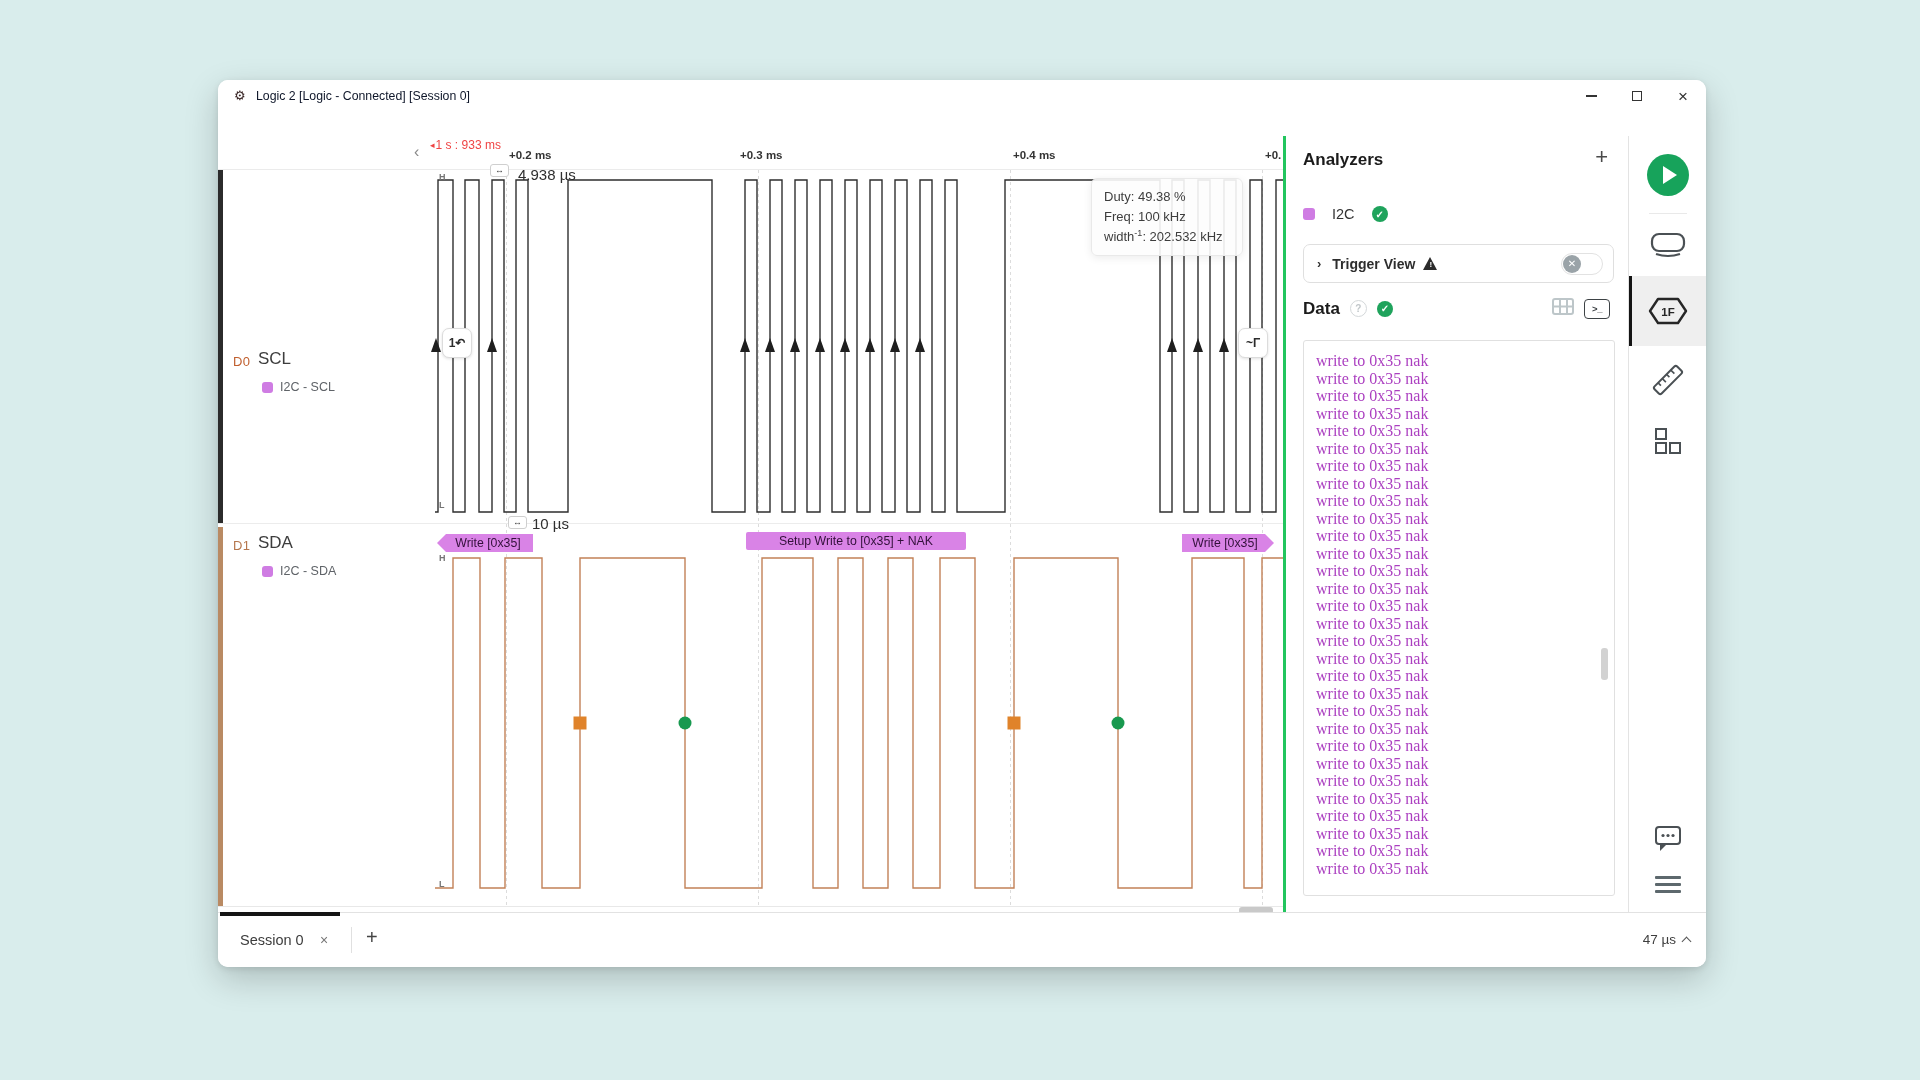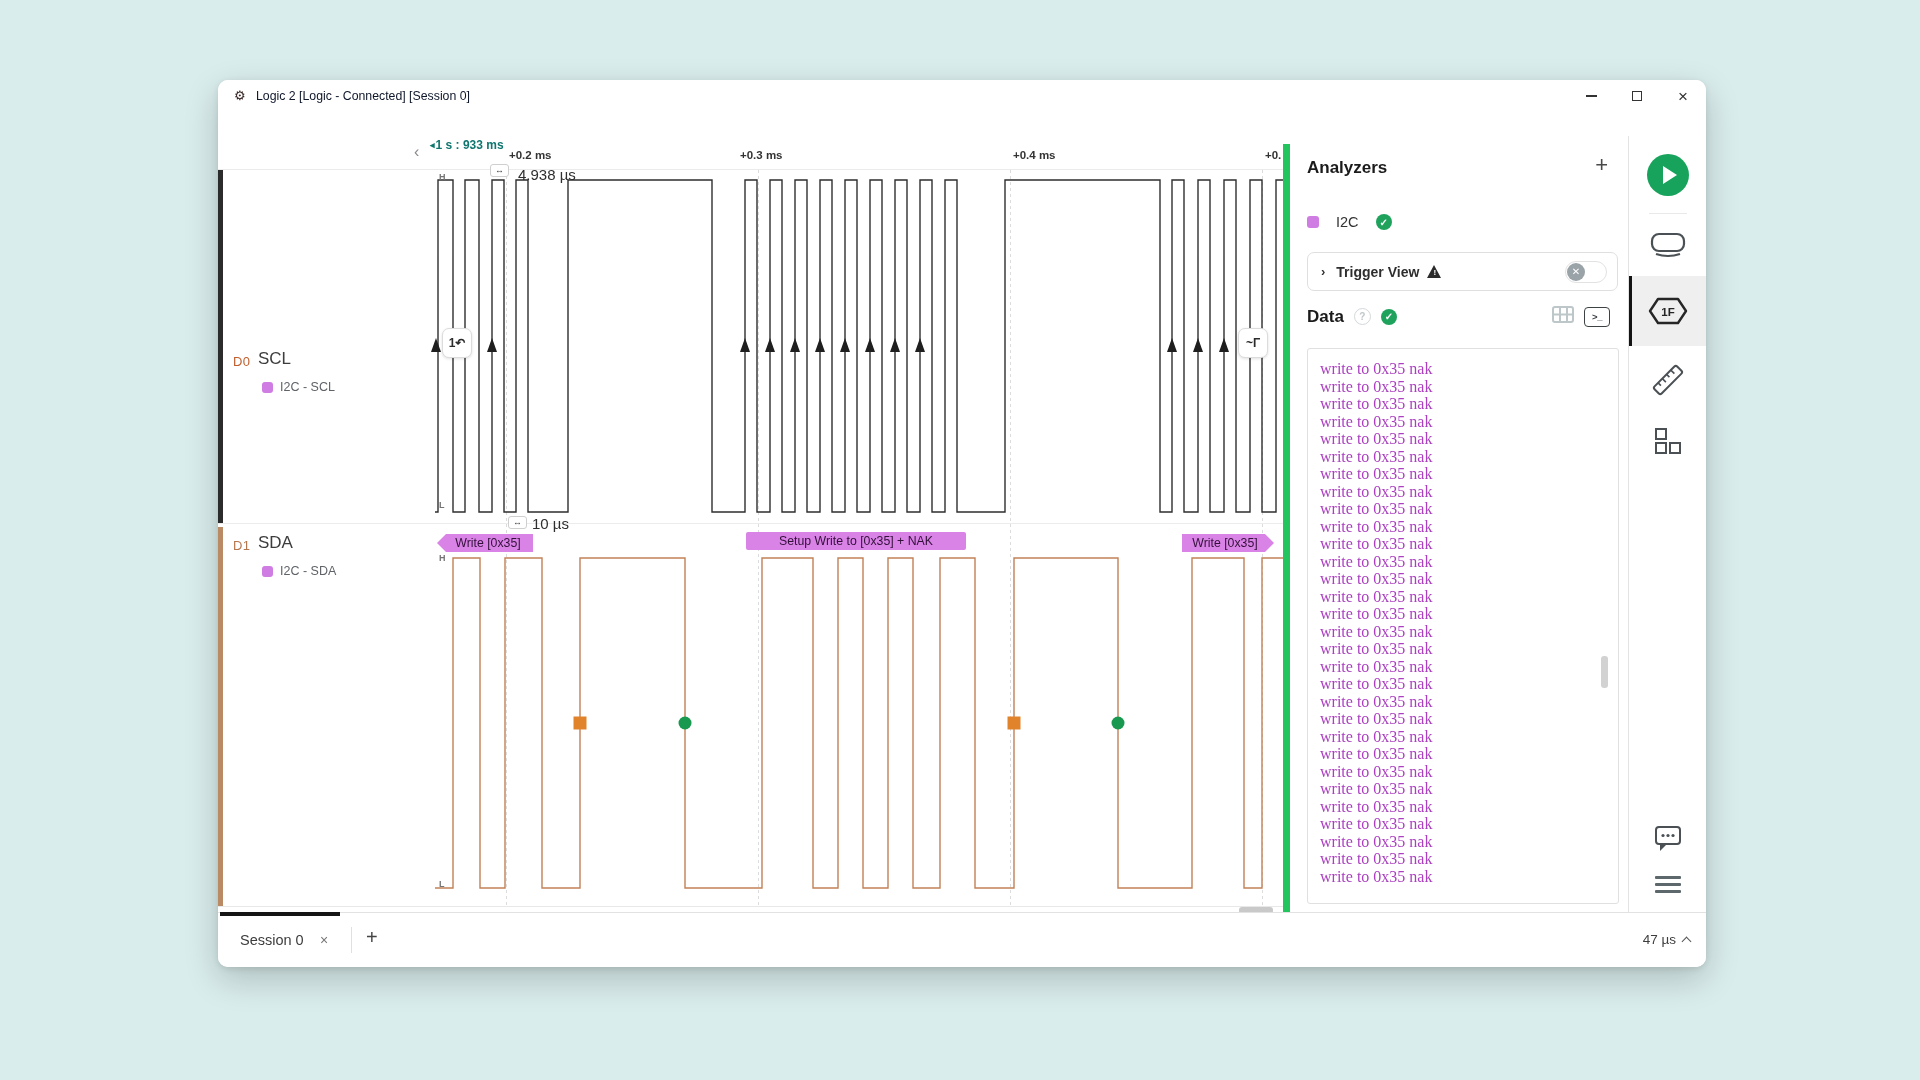--- a/index.html
+++ b/index.html
@@ -22,21 +22,21 @@
   
   .menubar { position:absolute; left:0; top:32px; right:0; height:24px; border-bottom:1px solid #e7e7e7; display:flex; align-items:center; padding-left:10px; }
   .menu-item { font-size:12.3px; color:#1f1f1f; padding:0 9px; line-height:23px; }
 
   
   .main { position:absolute; left:0; top:56px; width:1488px; height:776px; }
 
   .wave { position:absolute; left:0; top:0; width:1065px; height:776px; background:#fff; }
   .wave-header { position:absolute; left:0; top:0; width:1065px; height:34px; border-bottom:1px solid #ebebeb; }
   .back-chev { position:absolute; left:196px; top:8px; font-size:16px; color:#8a8a8a; line-height:16px; }
-  .origin { position:absolute; left:212px; top:2px; font-size:12px; font-weight:bold; color:#0f766e; }
+  .origin { position:absolute; left:212px; top:2px; font-size:12px; font-weight:normal; color:#ef4444; }
   .origin .tri { font-size:9px; vertical-align:1px; margin-right:1px; }
   .tick-label { position:absolute; top:13px; font-size:11.5px; font-weight:bold; color:#333; white-space:nowrap; }
 
   .wave-body { position:absolute; left:0; top:34px; width:1065px; height:742px; overflow:visible; }
   .wave-svg { position:absolute; left:0; top:0; pointer-events:none; }
 
   .chan-accent { position:absolute; width:5px; }
   .chan-divider { position:absolute; left:0; top:353px; width:1065px; height:1px; background:#ececec; }
   .scroll-strip-line { position:absolute; left:0; top:736px; width:1065px; height:1px; background:#e8e8e8; }
   .hscroll-thumb { position:absolute; left:1021px; top:737px; width:34px; height:7px; background:#c9c9c9; border-radius:3px; }
@@ -61,21 +61,21 @@
   .ann.rect { border-radius:2px; }
   .ann.left-tip  { clip-path:polygon(0 50%, 9px 0, 100% 0, 100% 100%, 9px 100%); padding-left:6px; }
   .ann.right-tip { clip-path:polygon(0 0, calc(100% - 9px) 0, 100% 50%, calc(100% - 9px) 100%, 0 100%); padding-right:6px; }
 
   .wave-tooltip { position:absolute; left:873px; top:8px; width:152px; background:rgba(253,253,253,.90);
     border:1px solid #e9e9e9; border-radius:6px; padding:8px 12px; box-shadow:0 2px 8px rgba(0,0,0,.08); z-index:5; }
   .wave-tooltip div { font-size:13px; color:#3d3d3d; line-height:1.52; white-space:nowrap; }
   .wave-tooltip sup { font-size:9px; }
 
   
-  .panel { position:absolute; left:1065px; top:8px; width:345px; height:776px; background:#fff; border-left:7px solid #22c55e; }
+  .panel { position:absolute; left:1065px; top:0; width:345px; height:776px; background:#fff; border-left:3px solid #22c55e; }
   .panel-title { position:absolute; left:17px; font-size:17px; font-weight:bold; color:#1b1b1b; }
   .plus-btn { position:absolute; right:20px; top:10px; font-size:22px; color:#4a4a4a; font-weight:400; line-height:22px; }
   .i2c-row { position:absolute; left:17px; top:70px; display:flex; align-items:center; gap:17px; }
   .i2c-sq { width:12px; height:12px; border-radius:3px; background:#cf7ce3; }
   .i2c-label { font-size:14.5px; color:#333; }
   .badge-check { width:16px; height:16px; border-radius:50%; background:#1fa35c; color:#fff; font-size:10px; font-weight:bold;
     display:flex; align-items:center; justify-content:center; }
   .trigger-box { position:absolute; left:17px; top:108px; width:311px; height:39px; border:1px solid #dfdfdf; border-radius:7px;
     display:flex; align-items:center; padding:0 10px 0 13px; }
   .trig-chev { font-size:13px; color:#333; font-weight:bold; margin-right:11px; }
@@ -191,20 +191,25 @@
 
         <span class="chan-id" style="left: 15px; top: 368px; color: rgb(181, 118, 76);">D1</span>
         <span class="chan-name" style="left:40px;top:363px;">SDA</span>
         <span class="chan-sq" style="left: 44px; top: 396px; background: rgb(207, 124, 227);"></span>
         <span class="chan-analyzer" style="left:62px;top:394px;text-align:center;">I2C - SDA</span>
 
         
         <span id="overlays"><div class="hl" style="left: 221px; top: 2px;">H</div><div class="hl" style="left: 221px; top: 330px;">L</div><div class="hl" style="left: 221px; top: 383px;">H</div><div class="hl" style="left: 221px; top: 709px;">L</div><div class="chip" style="left: 224px; top: 158px;">1↶</div><div class="chip" style="left: 1020px; top: 158px;">~Γ</div><div class="meas-chip" style="left: 272px; top: -6px;">↔</div><div class="meas-label" style="left: 300px; top: -4px;">4.938 µs</div><div class="meas-chip" style="left: 290px; top: 346px;">↔</div><div class="meas-label" style="left: 314px; top: 345px;">10 µs</div><div class="ann left-tip" style="left: 219px; top: 364px; width: 96px; background: rgb(217, 131, 230);">Write [0x35]</div><div class="ann rect" style="left: 528px; top: 362px; width: 220px; background: rgb(217, 131, 230);">Setup Write to [0x35] + NAK</div><div class="ann right-tip" style="left: 964px; top: 364px; width: 92px; background: rgb(217, 131, 230);">Write [0x35]</div></span>
 
         
+        <div class="wave-tooltip">
+          <div>Duty: 49.38 %</div>
+          <div>Freq: 100 kHz</div>
+          <div><span>width</span><sup>-1</sup><span>: 202.532 kHz</span></div>
+        </div>
       </div>
     </div>
 
     <div class="panel">
       <span class="panel-title" style="top:14px;">Analyzers</span>
       <span class="plus-btn">+</span>
 
       <div class="i2c-row">
         <span class="i2c-sq"></span>
         <span class="i2c-label">I2C</span>

